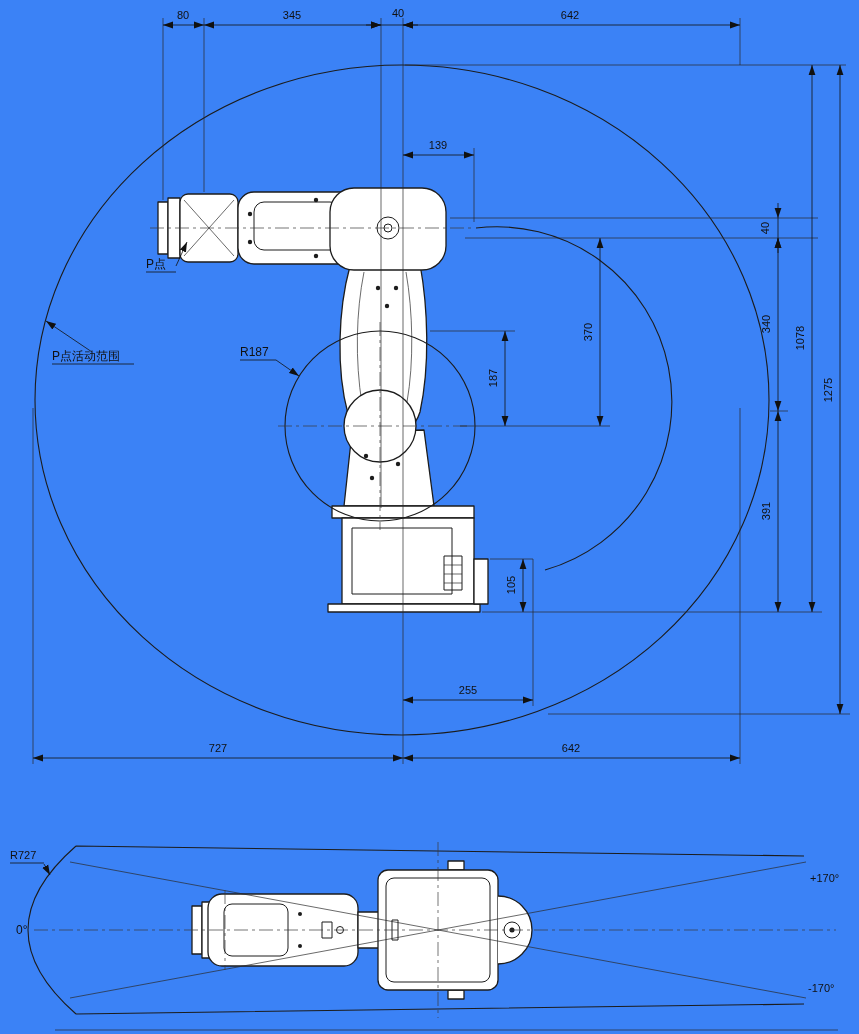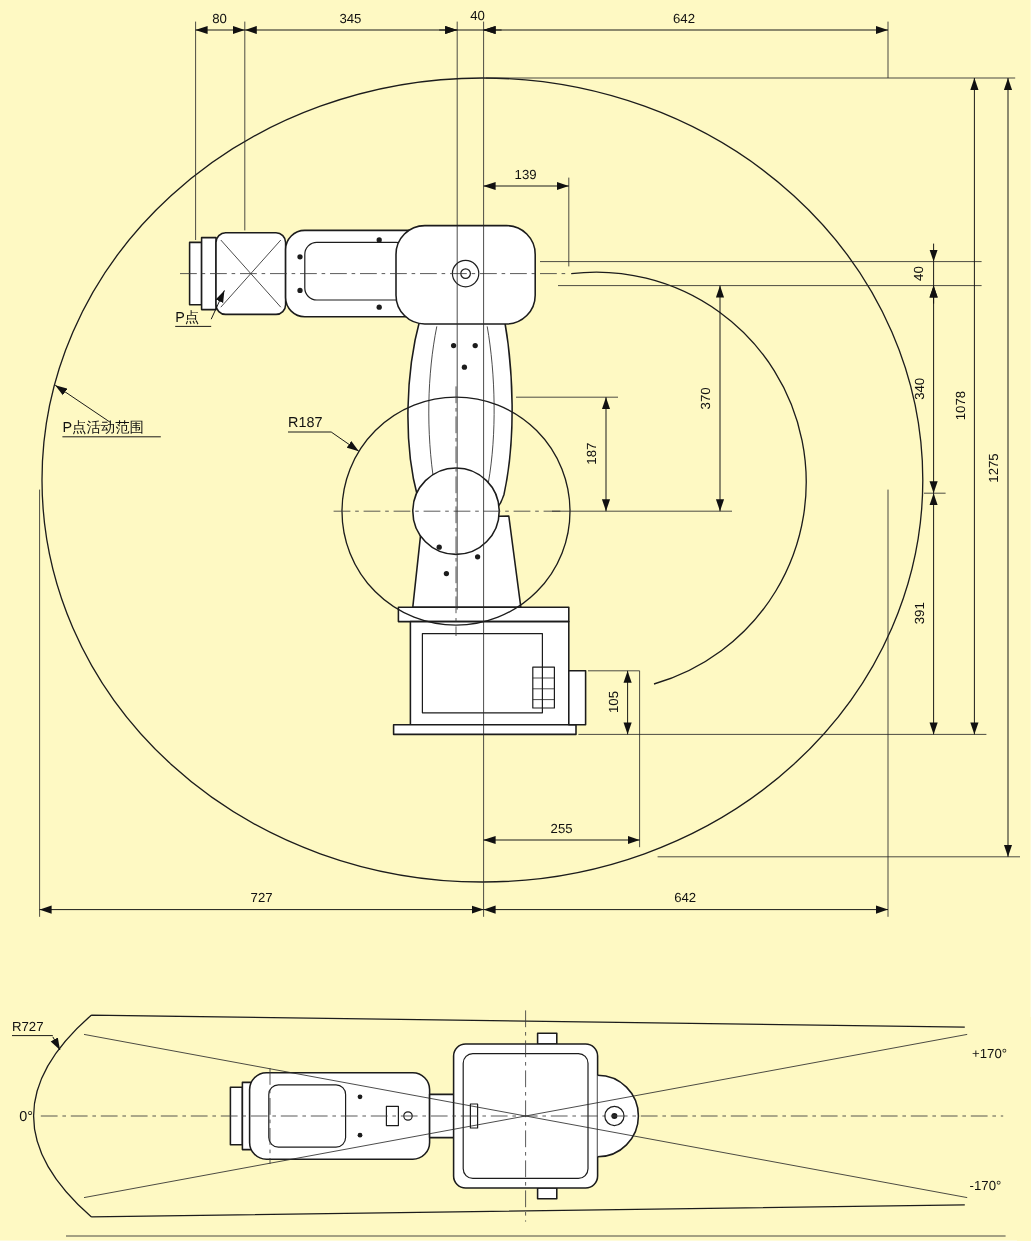--- a/index.html
+++ b/index.html
@@ -1,16 +1,16 @@
 <!DOCTYPE html>
 <html><head>
 <meta charset="utf-8">
 <style>
   html,body{margin:0;padding:0;background:#ffffff;}
-  .page{width:859px;height:1034px;background:#fef9c3;position:relative;overflow:hidden;}
+  .page{width:859px;height:1034px;background:#3b82f6;position:relative;overflow:hidden;}
   svg{display:block;}
   .outline{fill:#ffffff;stroke:#1c1c1c;stroke-width:1.3;stroke-linejoin:round;}
   .outline2{fill:none;stroke:#1c1c1c;stroke-width:1;stroke-linejoin:round;}
   .thin{stroke:#2a2a2a;stroke-width:0.7;fill:none;}
   .env{stroke:#1c1c1c;stroke-width:1.1;fill:none;}
   .cl{stroke:#3a3a3a;stroke-width:0.7;stroke-dasharray:14 4 3 4;fill:none;}
   .dim{stroke:#111111;stroke-width:0.8;fill:none;}
   .dtxt{font:11px "Liberation Sans",sans-serif;fill:#111111;}
   .ltxt{font:12px "Liberation Sans",sans-serif;fill:#111111;}
 </style>

